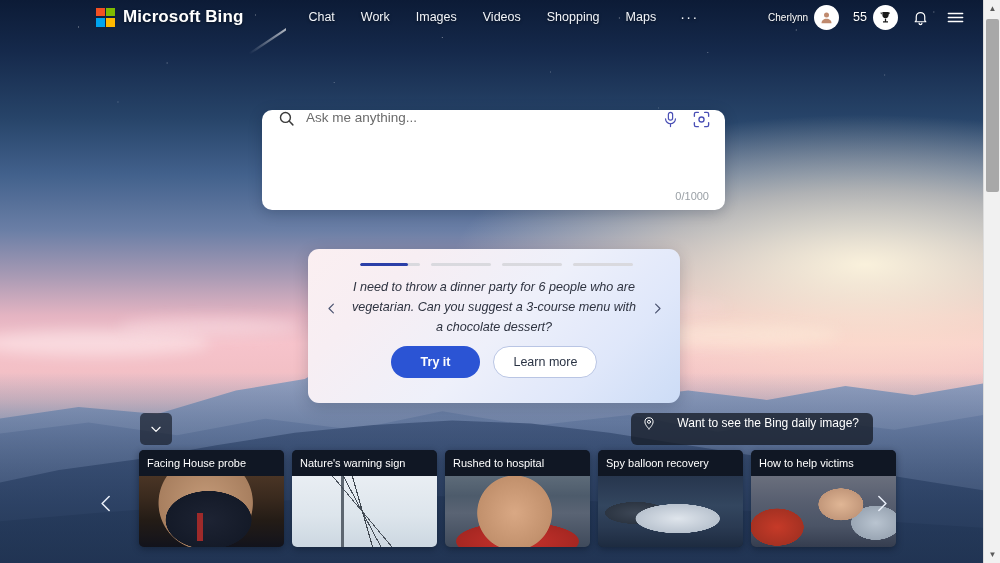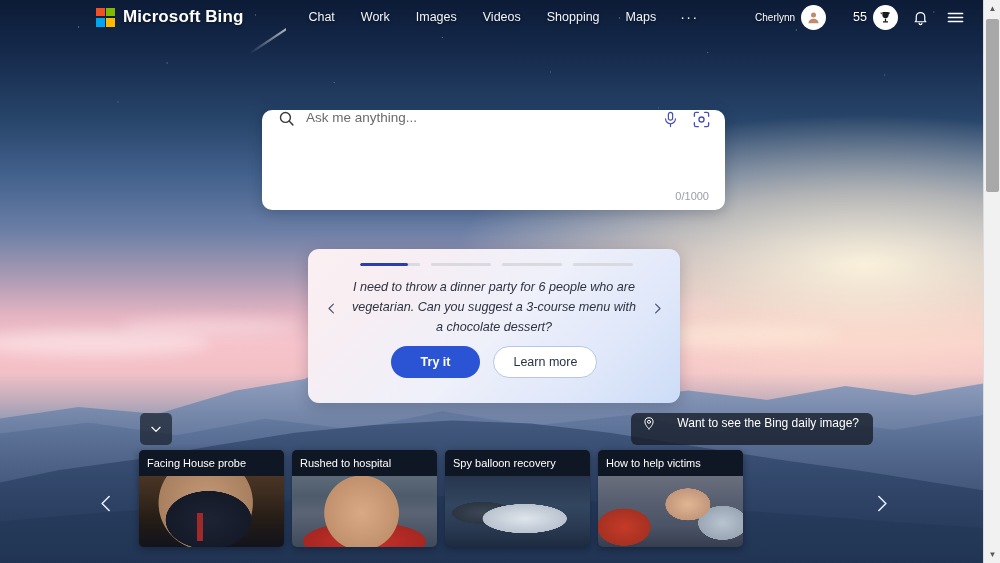--- a/index.html
+++ b/index.html
@@ -99,21 +99,21 @@
   .nav { display:flex; align-items:center; gap:0; margin-left:52px; }
   .nav a { color:#f2f5fa; font-size:12.5px; text-decoration:none; padding:5px 13px;
     white-space:nowrap; text-shadow:0 1px 3px rgba(0,0,0,.5); border-radius:4px; }
   .nav a.more { letter-spacing:1.5px; font-size:14px; padding:3px 11px; }
 
   .header-right { margin-left:auto; display:flex; align-items:center; gap:9px; margin-right:15px; }
   .user-pill { display:flex; align-items:center; gap:6px; }
   .user-name { color:#fff; font-size:10px; text-shadow:0 1px 3px rgba(0,0,0,.5); white-space:nowrap; }
   .avatar { width:25px; height:25px; border-radius:50%; background:#fff;
     display:flex; align-items:center; justify-content:center; }
-  .rewards { display:flex; align-items:center; gap:6px; margin-left:18px; }
+  .rewards { display:flex; align-items:center; gap:6px; margin-left:5px; }
   .rewards-count { color:#fff; font-size:12.5px; text-shadow:0 1px 3px rgba(0,0,0,.5); }
   .reward-badge { width:25px; height:25px; border-radius:50%; background:#fff;
     display:flex; align-items:center; justify-content:center; }
   .icon-btn { width:26px; height:26px; display:flex; align-items:center; justify-content:center; border-radius:4px; }
 
   
   #searchbox { position:absolute; left:262px; top:110px; width:463px; height:100px;
     background:#fff; border-radius:10px; box-shadow:0 3px 14px rgba(10,20,40,.22);
     z-index:25; }
   .sb-row { display:flex; align-items:flex-start; height:44px; padding:0 14px 0 16px; }
@@ -367,20 +367,24 @@
       <polyline points="15 4 7 12 15 20"></polyline>
     </svg>
   </span>
 
   <div class="news-track">
     <div class="news-card">
       <div class="news-title">Facing House probe</div>
       <div class="news-img art-hearing"></div>
     </div>
     <div class="news-card">
+      <div class="news-title">Nature's warning sign</div>
+      <div class="news-img art-birds"></div>
+    </div>
+    <div class="news-card">
       <div class="news-title">Rushed to hospital</div>
       <div class="news-img art-crowd-red"></div>
     </div>
     <div class="news-card">
       <div class="news-title">Spy balloon recovery</div>
       <div class="news-img art-salvage"></div>
     </div>
     <div class="news-card">
       <div class="news-title">How to help victims</div>
       <div class="news-img art-relief"></div>

